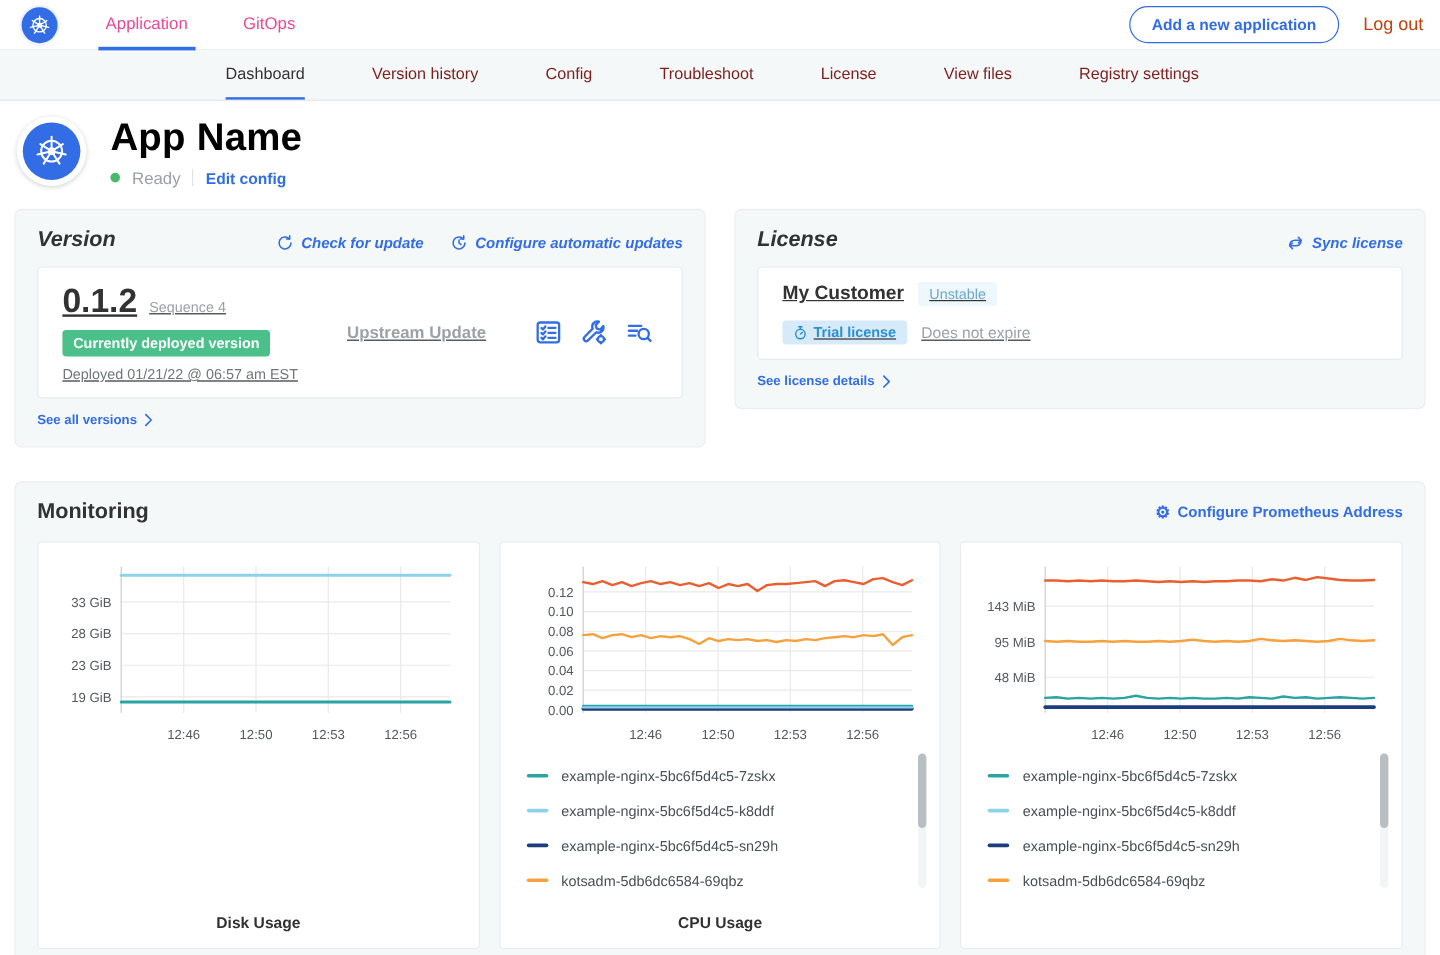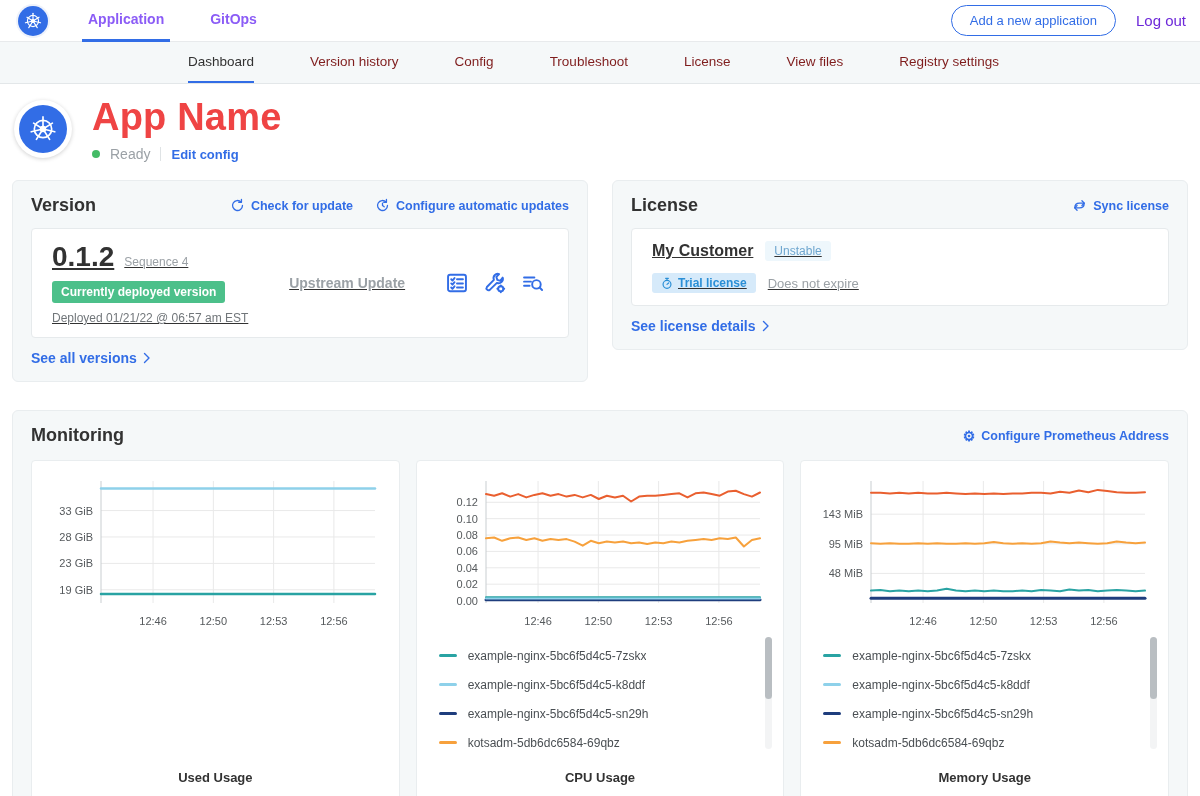--- a/index.html
+++ b/index.html
@@ -9,67 +9,67 @@
     background:#ffffff; color:#323232; overflow:hidden; position:relative;
   }
   
   .topnav { height:42px; display:flex; align-items:center; padding:0 14px 0 18px;
             border-bottom:1px solid #e8eaec; background:#fff; }
   .brand-logo { width:30px; height:30px; border-radius:50%; background:#326de6;
                 display:flex; align-items:center; justify-content:center; margin-right:34px;
                 box-shadow:0 0 0 2px #eef2fb; }
   .topnav-tabs { display:flex; height:42px; }
   .topnav-tab { display:flex; align-items:center; padding:0 6px; margin-right:34px;
-                font-size:14px; font-weight:700; color:#8b5cf6; cursor:pointer;
+                font-size:14px; font-weight:400; color:#ec4899; cursor:pointer;
                 border-bottom:3px solid transparent; }
   .topnav-tab.active { border-bottom-color:#326de6; }
   .topnav-spacer { flex:1; }
   .add-app-btn { border:1px solid #326de6; color:#326de6; background:#fff;
-                 border-radius:17px; padding:7px 18px; font-size:13px; font-weight:400;
+                 border-radius:17px; padding:7px 18px; font-size:13px; font-weight:700;
                  cursor:pointer; font-family:inherit; }
-  .logout { margin-left:20px; font-size:15px; color:#6d28d9; cursor:pointer; }
+  .logout { margin-left:20px; font-size:15px; color:#c2410c; cursor:pointer; }
   
   .subnav { height:42px; background:#f5f8f9; border-bottom:1px solid #e3e7e9;
             display:flex; align-items:stretch; padding-left:188px; }
   .subnav-tab { display:flex; align-items:center; margin-right:56px; font-size:13.5px;
                 color:#7f1d1d; cursor:pointer; border-bottom:2px solid transparent; }
   .subnav-tab.active { color:#323232; border-bottom-color:#326de6; }
   
   .app-header { display:flex; align-items:center; gap:20px; padding:12px 12px 14px 14px; }
   .app-logo-ring { width:58px; height:58px; border-radius:50%; background:#fff;
                    box-shadow:0 1px 4px rgba(0,0,0,.18); display:flex; align-items:center; justify-content:center; }
   .app-logo { width:48px; height:48px; border-radius:50%; background:#326de6;
               display:flex; align-items:center; justify-content:center; }
-  .app-title { font-size:38px; font-weight:700; color:#ef4444; letter-spacing:.2px; }
+  .app-title { font-size:32px; font-weight:700; color:#000000; letter-spacing:.2px; }
   .app-status-row { display:flex; align-items:center; gap:10px; margin-top:7px; }
   .ready-dot { width:8px; height:8px; border-radius:50%; background:#44bb66; }
   .ready-text { font-size:14px; color:#9ba1a6; }
   .vdiv { width:1px; height:14px; background:#dfe3e5; }
   .link { color:#326de6; font-weight:700; cursor:pointer; display:inline-flex;
           align-items:center; gap:6px; }
   .edit-config { font-size:13px; }
   
   .cards-row { display:flex; gap:24px; padding:4px 12px 0; align-items:flex-start; }
   .card { flex:1; background:#f5f8f9; border:1px solid #e9edef; border-radius:6px;
           padding:14px 18px; }
-  .card-head { display:flex; align-items:center; margin-bottom:12px; }
+  .card-head { display:flex; align-items:flex-end; margin-bottom:12px;font-style:italic; }
   .card-title { font-size:18px; font-weight:700; color:#323232; }
   .card-head-links { margin-left:auto; display:flex; gap:22px; font-size:12.5px; }
   .inner-card { background:#fff; border:1px solid #e6eaec; border-radius:4px;
                 padding:12px 20px; display:flex; align-items:center;text-decoration:underline; }
   .ver-num-row { display:flex; align-items:baseline; gap:10px; }
   .ver-num { font-size:28px; font-weight:700; }
   .ver-seq { font-size:12px; color:#9ba1a6; }
   .deployed-badge { display:inline-block; margin-top:8px; background:#4cc08a; color:#fff;
                     font-size:12px; font-weight:700; padding:4px 9px; border-radius:3px; }
   .deployed-at { margin-top:8px; font-size:12px; color:#71767a; }
   .upstream { flex:1; text-align:center; font-size:14px; font-weight:700; color:#9ba1a6; }
   .ver-icons { display:flex; gap:16px; align-items:center; padding-right:4px; }
   .icon-btn { cursor:pointer; display:flex; }
-  .see-link { margin-top:12px; font-size:14px; }
+  .see-link { margin-top:12px; font-size:11px; }
   
   .cust-row { display:flex; align-items:center; gap:12px; }
   .cust-name { font-size:16px; font-weight:700; }
   .badge-unstable { background:#eef7fc; color:#6ea6cf; font-size:12px; padding:3px 9px;
                     border-radius:3px; }
   .lic-row2 { display:flex; align-items:center; gap:12px; margin-top:12px; }
   .badge-trial { background:#d6eafa; color:#2b8fd6; font-size:12px; font-weight:700;
                  padding:3px 9px; border-radius:3px; display:inline-flex; align-items:center; gap:5px; }
   .expiry { font-size:13px; color:#9ba1a6; }
   .license-inner { display:block; }
@@ -300,21 +300,21 @@
             <text x="168.33999999999997" y="152" text-anchor="middle" font-size="11" fill="#55595c" font-family="Liberation Sans, sans-serif">12:50</text>
             <line x1="228.62" y1="8" x2="228.62" y2="130" stroke="#e9e9e9" stroke-width="1"></line>
             <text x="228.62" y="152" text-anchor="middle" font-size="11" fill="#55595c" font-family="Liberation Sans, sans-serif">12:53</text>
             <line x1="288.9" y1="8" x2="288.9" y2="130" stroke="#e9e9e9" stroke-width="1"></line>
             <text x="288.9" y="152" text-anchor="middle" font-size="11" fill="#55595c" font-family="Liberation Sans, sans-serif">12:56</text>
             <line x1="56" y1="8" x2="56" y2="130" stroke="#c9ced1" stroke-width="1"></line>
             <polyline points="56.0,15.4 95.1,15.4 134.3,15.4 173.4,15.4 212.6,15.4 251.7,15.4 290.9,15.4 330.0,15.4" fill="none" stroke="#8ed1ea" stroke-width="2.5" stroke-linejoin="round" stroke-linecap="round"></polyline>
             <polyline points="56.0,121.0 95.1,121.0 134.3,121.0 173.4,121.0 212.6,121.0 251.7,121.0 290.9,121.0 330.0,121.0" fill="none" stroke="#29a3a3" stroke-width="2.5" stroke-linejoin="round" stroke-linecap="round"></polyline>
           </svg>
         </div>
-      <div class="chart-title">Used Usage</div>
+      <div class="chart-title">Disk Usage</div>
     </div>
     <div class="chart-card">
       <div class="chart-plot">
           <svg width="340" height="160" viewBox="0 0 340 160">
             <line x1="56" y1="127.54362416107382" x2="330" y2="127.54362416107382" stroke="#e9e9e9" stroke-width="1"></line>
             <text x="48" y="131.5436241610738" text-anchor="end" font-size="11" fill="#55595c" font-family="Liberation Sans, sans-serif">0.00</text>
             <line x1="56" y1="111.16778523489933" x2="330" y2="111.16778523489933" stroke="#e9e9e9" stroke-width="1"></line>
             <text x="48" y="115.16778523489933" text-anchor="end" font-size="11" fill="#55595c" font-family="Liberation Sans, sans-serif">0.02</text>
             <line x1="56" y1="94.79194630872483" x2="330" y2="94.79194630872483" stroke="#e9e9e9" stroke-width="1"></line>
             <text x="48" y="98.79194630872483" text-anchor="end" font-size="11" fill="#55595c" font-family="Liberation Sans, sans-serif">0.04</text>
@@ -403,16 +403,15 @@
             <span class="legend-label">example-nginx-5bc6f5d4c5-sn29h</span>
           </div>
           <div class="legend-row">
             <span class="legend-swatch" style="background: rgb(247, 161, 60);"></span>
             <span class="legend-label">kotsadm-5db6dc6584-69qbz</span>
           </div>
           <div class="legend-scroll-track">
             <div class="legend-scroll-thumb"></div>
           </div>
         </div>
-      <div class="chart-title">Memory Usage</div>
     </div>
   </div>
 </div>
 
 </body></html>

